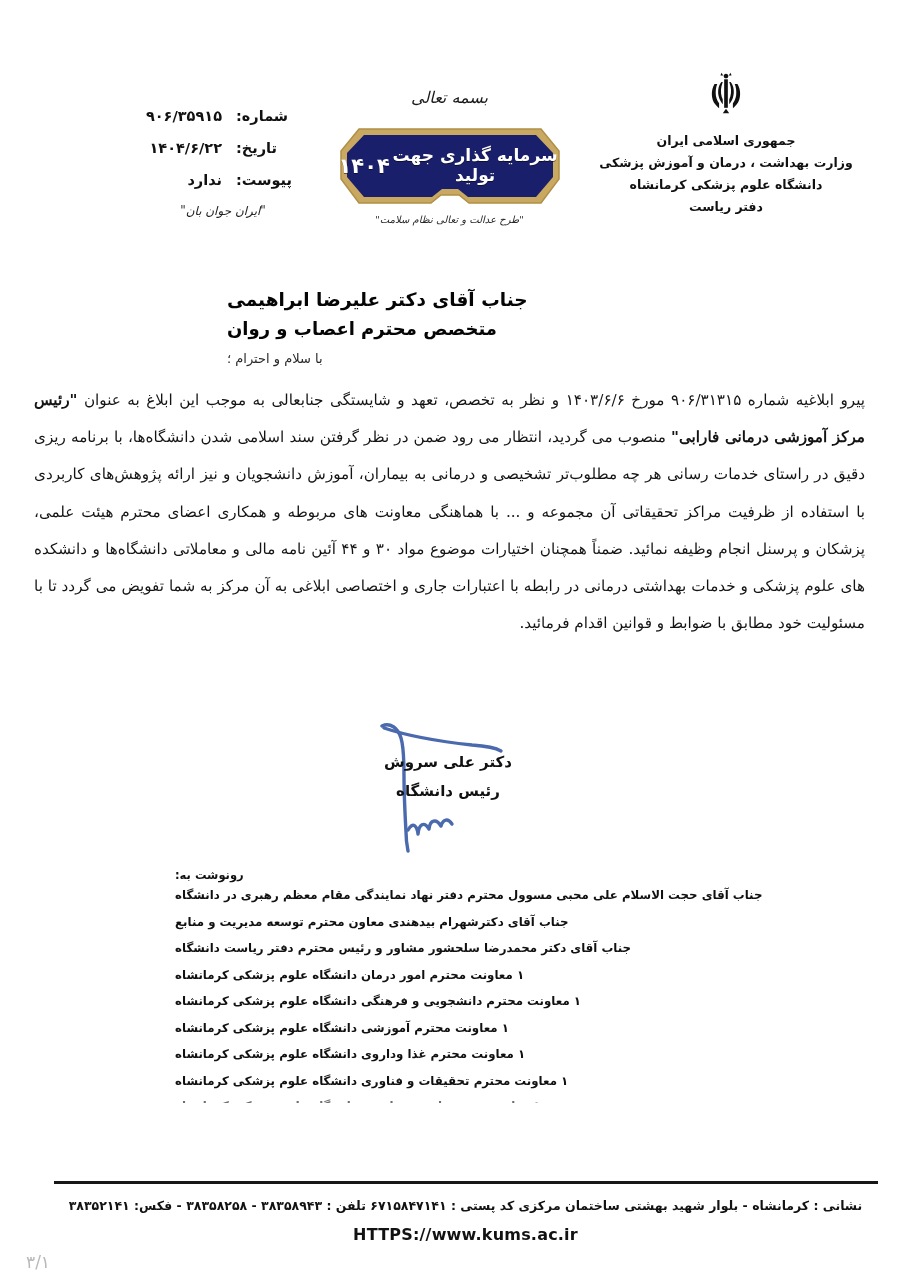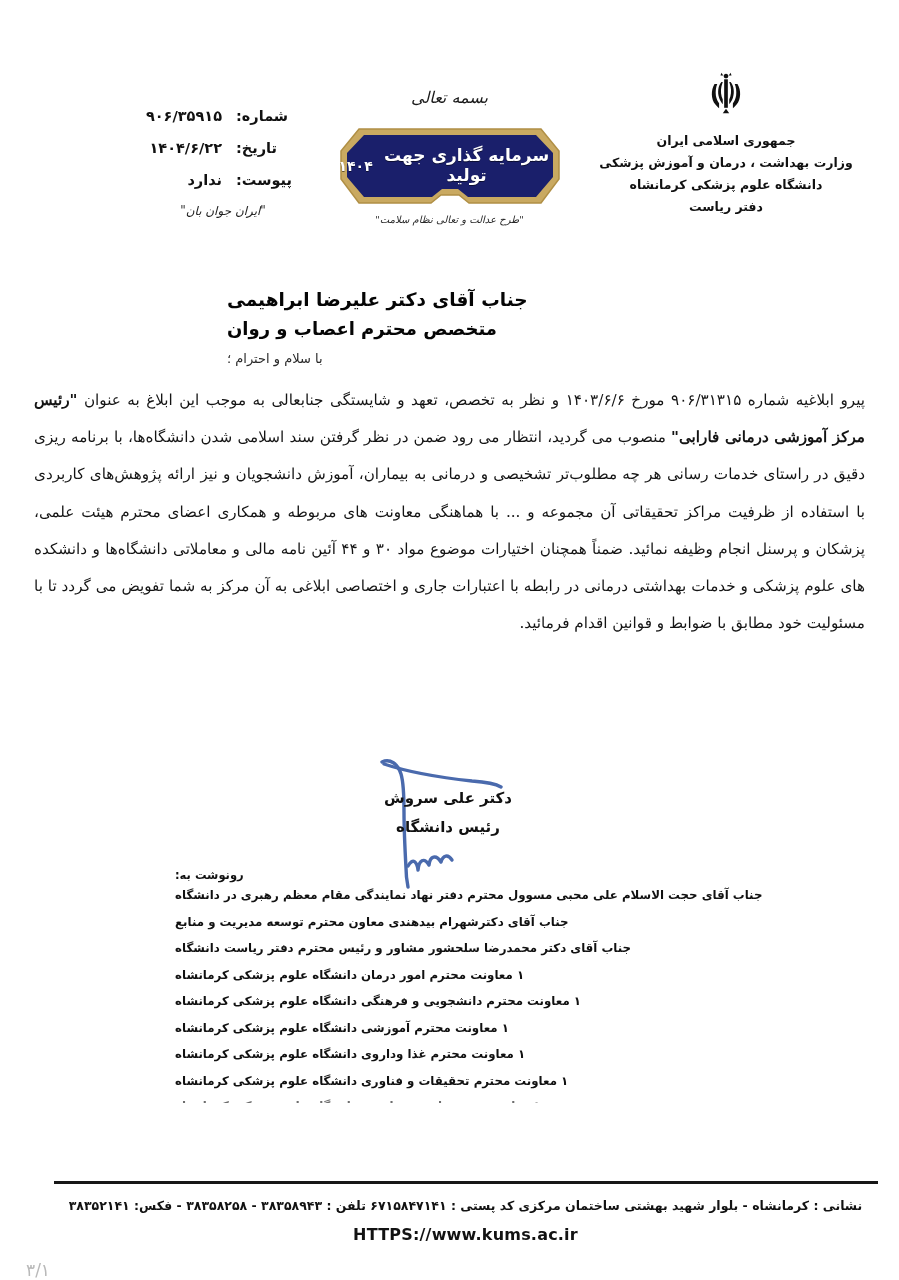--- a/index.html
+++ b/index.html
@@ -89,21 +89,21 @@
   }
   .badge-title {
     color: #ffffff;
     font-size: 17px;
     font-weight: bold;
     line-height: 1.15;
     text-shadow: 0 1px 0 rgba(0,0,0,.5);
   }
   .badge-year {
     color: #ffffff;
-    font-size: 14px;
+    font-size: 21px;
     font-weight: bold;
     line-height: 1.2;
     margin-top: 1px;
     text-shadow: 0 1px 0 rgba(0,0,0,.5);
   }
   .badge-slogan {
     margin-top: 9px;
     font-size: 10px;
     color: #2a2a2a;
     font-family: "DejaVu Serif", "Liberation Serif", serif;
@@ -190,21 +190,21 @@
     line-height: 2.45;
     color: #141414;
     font-family: "DejaVu Serif", "Liberation Serif", serif;
   }
   .body-text p { margin: 0; text-align: justify; text-justify: inter-word; }
   .body-text b { font-weight: bold; }
 
   
   .signature-area {
     position: absolute;
-    top: 754px;
+    top: 718px;
     left: 0;
     width: 868px;
     height: 150px;
   }
   .sig-wrap {
     position: absolute;
     left: 368px;
     top: 0;
     width: 170px;
     height: 140px;
@@ -289,21 +289,21 @@
   }
   .footer-url {
     font-size: 16px;
     font-weight: bold;
     color: #121212;
     direction: ltr;
     letter-spacing: 0.2px;
   }
   .page-marker {
     position: absolute;
-    bottom: 0;
+    bottom: 8px;
     left: 26px;
     font-size: 17px;
     color: #b9b9b9;
     direction: rtl;
   }
 </style>
 </head>
 <body>
 
 <div class="page">

